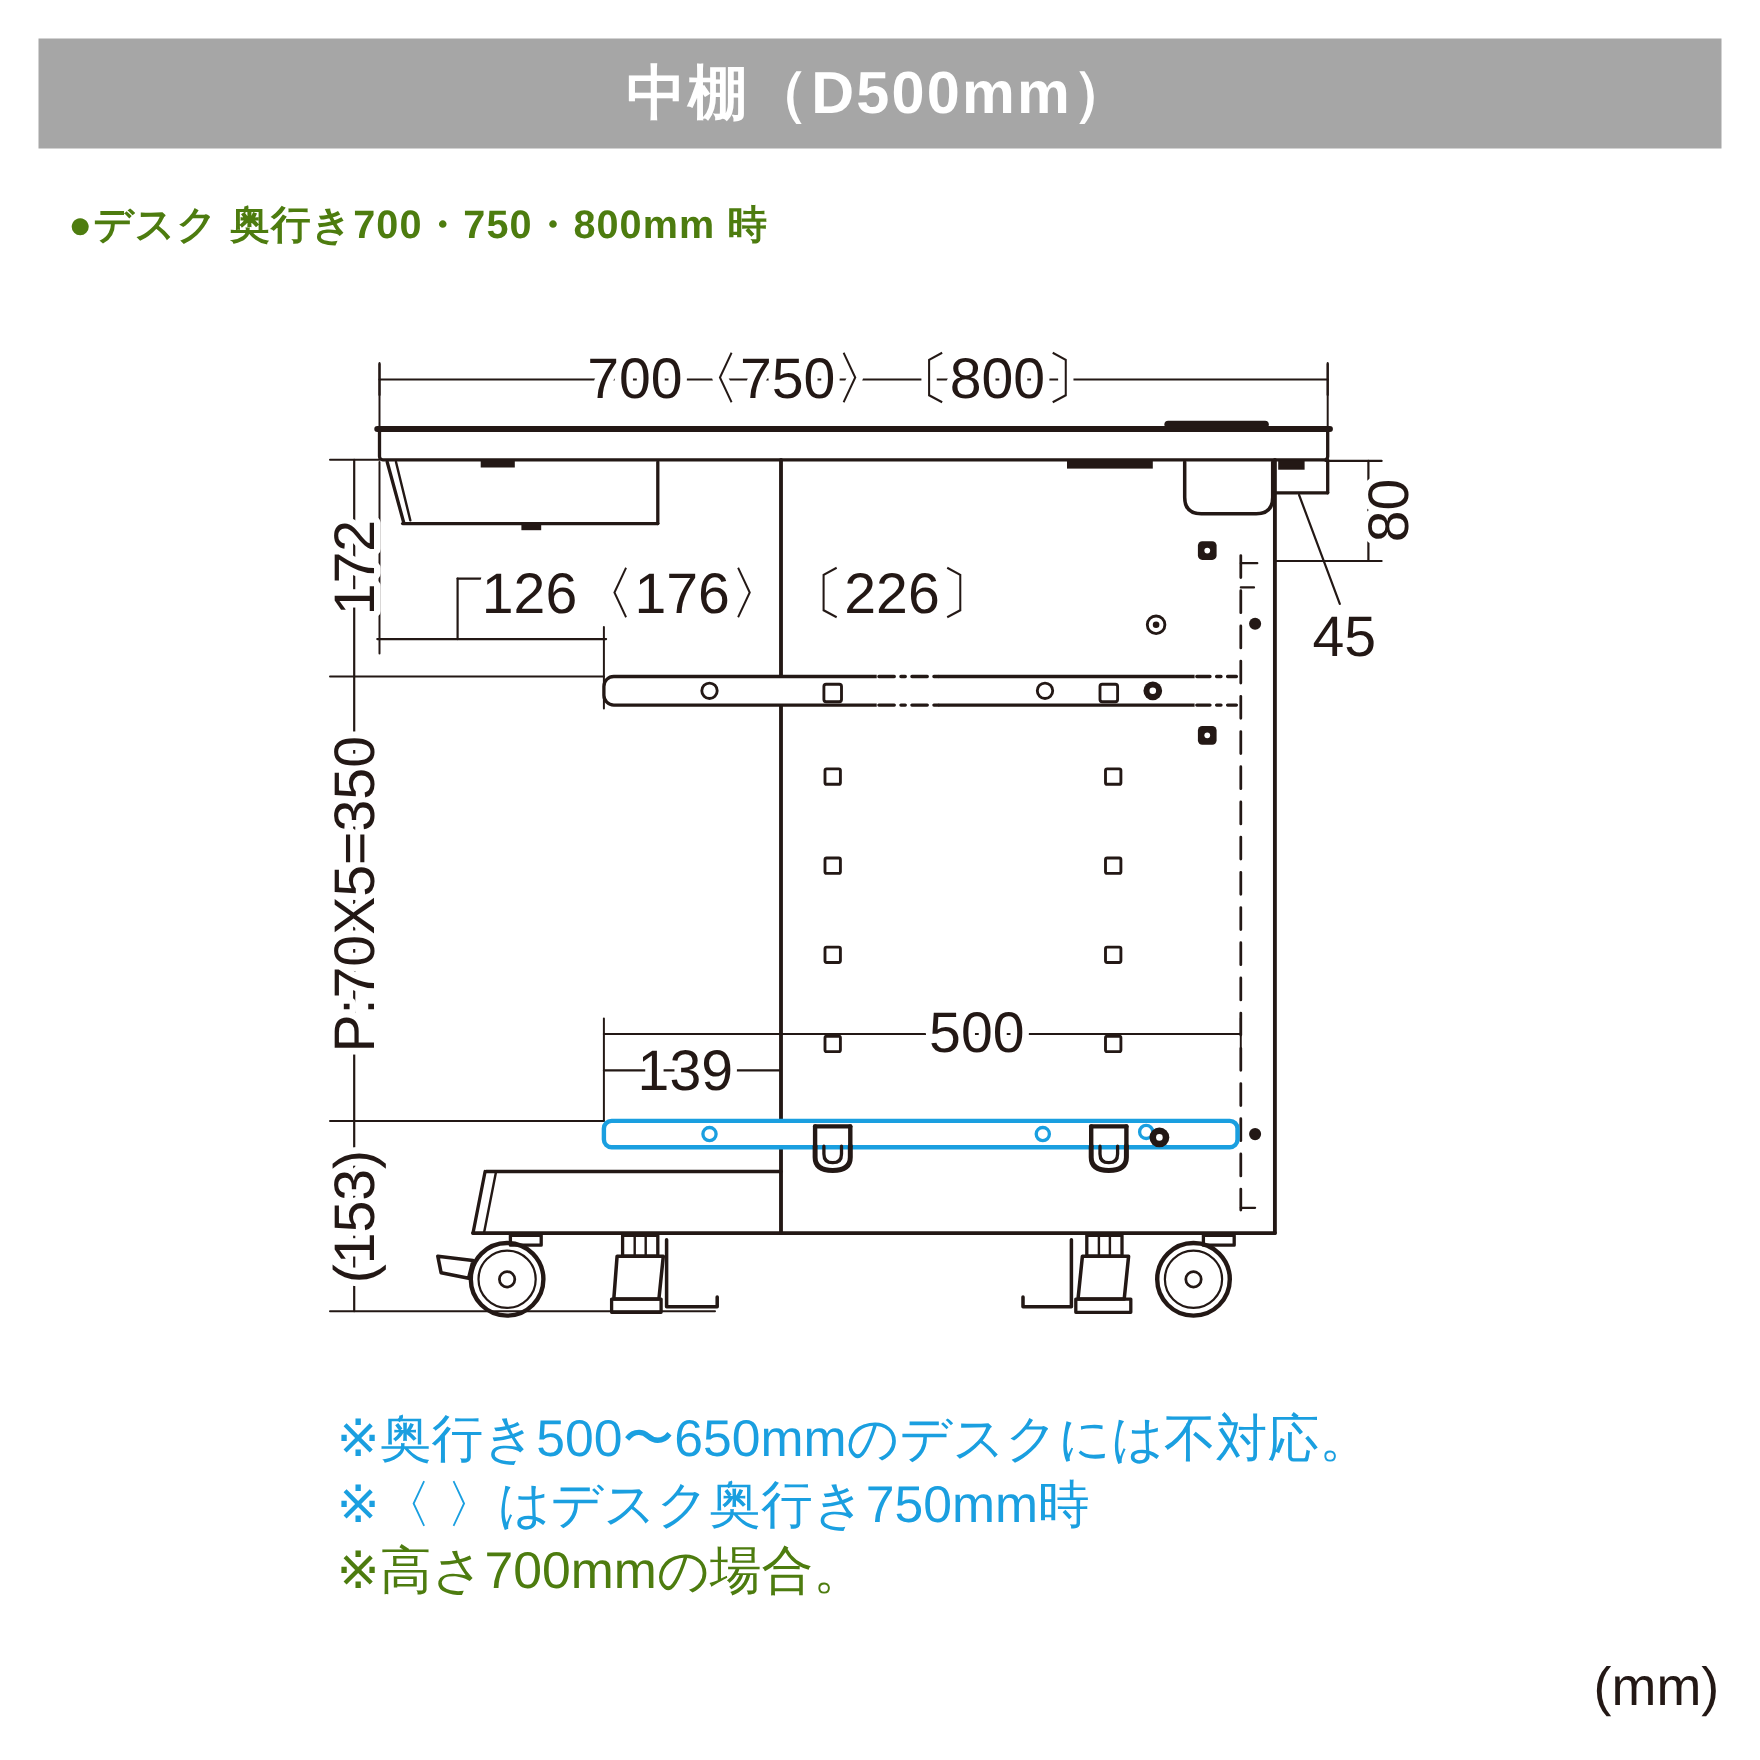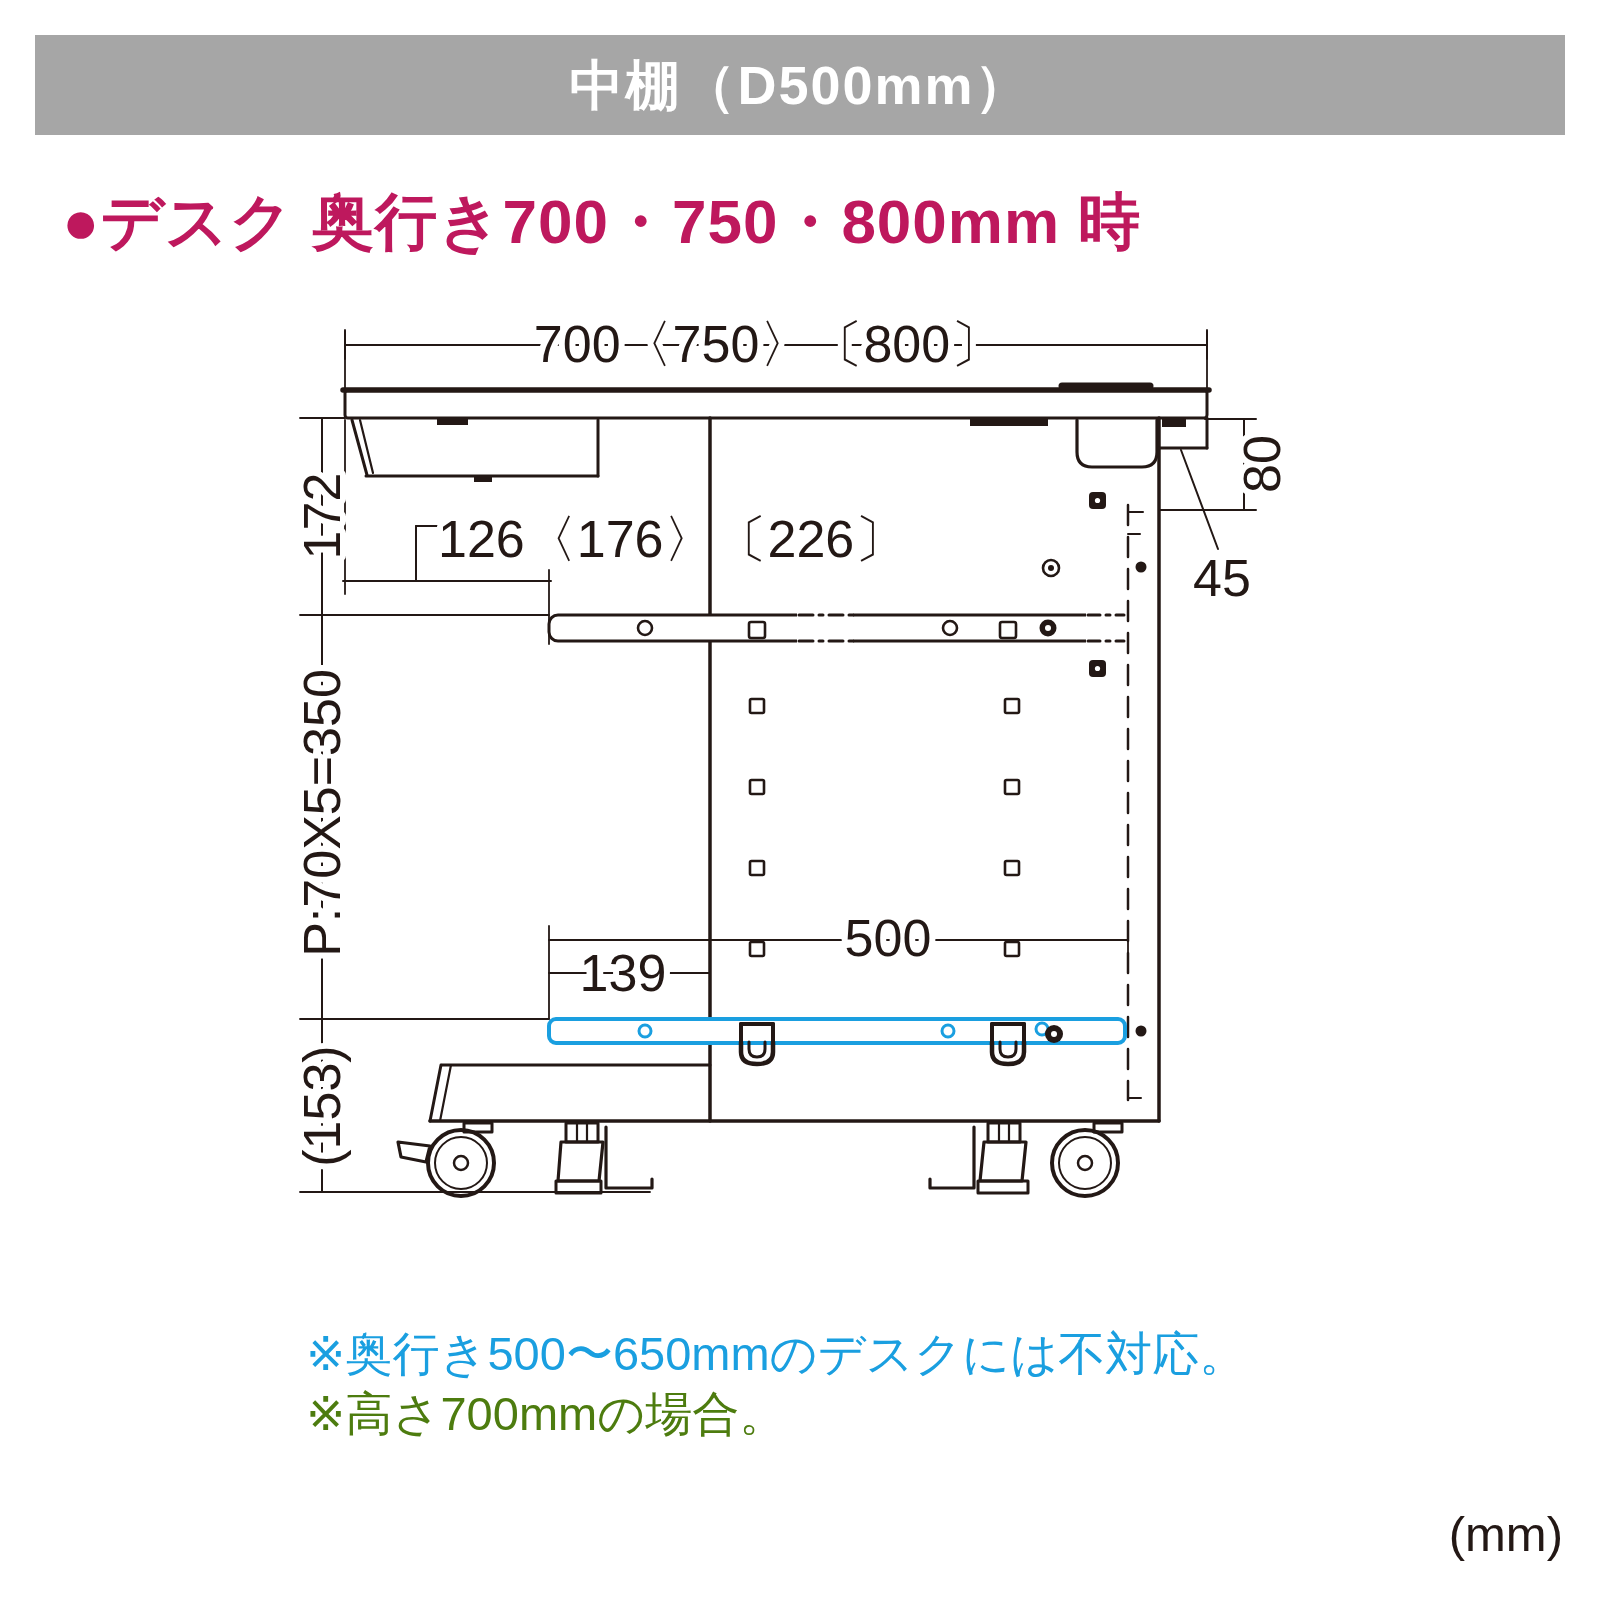--- a/index.html
+++ b/index.html
@@ -1,23 +1,23 @@
 <!DOCTYPE html>
 <html><head>
 <meta charset="utf-8">
 <style>
   html,body{margin:0;padding:0;background:#fff;}
   #page{position:relative;width:1600px;height:1600px;background:#ffffff;overflow:hidden;
         font-family:"Liberation Sans","DejaVu Sans",sans-serif;color:#231815;}
   #header-bar{position:absolute;left:35px;top:35px;width:1530px;height:100px;background:#a6a6a6;}
   #header-title{width:100%;height:80px;line-height:100px;text-align:center;color:#ffffff;
         font-size:54px;font-weight:bold;letter-spacing:2px;}
-  #subtitle{position:absolute;left:62px;top:180px;font-size:62px;font-weight:bold;color:#be185d;letter-spacing:1px;}
+  #subtitle{position:absolute;left:62px;top:180px;font-size:36px;font-weight:bold;color:#4d7c0f;letter-spacing:1px;}
   #drawing{position:absolute;left:0;top:0;width:1600px;height:1600px;}
-  #notes{position:absolute;left:306px;top:1278px;margin-top:46px;}
+  #notes{position:absolute;left:306px;top:1278px;}
   .note-line{font-size:47px;line-height:60px;font-weight:500;letter-spacing:0px;white-space:nowrap;}
   .note-blue{color:#1a9fe0;}
   .note-red{color:#4d7c0f;}
   #unit-label{position:absolute;right:37px;top:1506px;font-size:49px;color:#231815;margin-left:48px;}
   svg text{font-family:"Liberation Sans","DejaVu Sans",sans-serif;fill:#231815;}
   .dimtxt{font-size:52px;paint-order:stroke;stroke:#ffffff;stroke-width:12px;stroke-linejoin:round;}
   .dimtxt-nohalo{font-size:52px;}
 </style>
 </head>
 <body>
@@ -209,18 +209,19 @@
       <text class="dimtxt" transform="translate(340,1106) rotate(-90)" text-anchor="middle">(153)</text>
       <text class="dimtxt" x="888" y="956" text-anchor="middle">500</text>
       <text class="dimtxt" x="623" y="991" text-anchor="middle">139</text>
       <text class="dimtxt" transform="translate(1280,464) rotate(-90)" text-anchor="middle">80</text>
       <text class="dimtxt-nohalo" x="1222" y="596" text-anchor="middle">45</text>
     </g>
   </svg>
 
   <div id="notes">
     <div class="note-line note-blue">※奥行き500〜650mmのデスクには不対応。</div>
+    <div class="note-line note-blue">※〈 〉はデスク奥行き750mm時</div>
     <div class="note-line note-red">※高さ700mmの場合。</div>
   </div>
 
   <div id="unit-label">(mm)</div>
 
 </div>
 
 </body></html>

